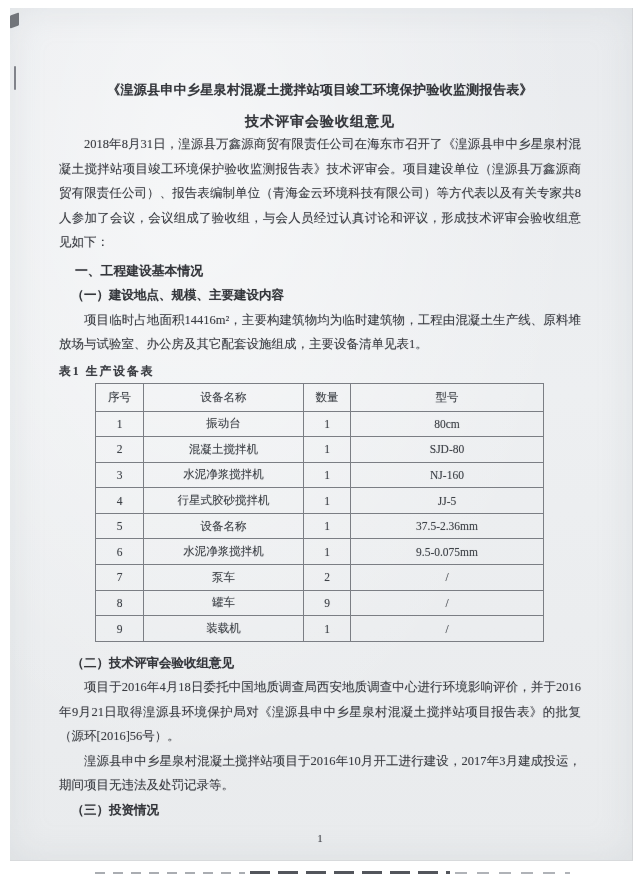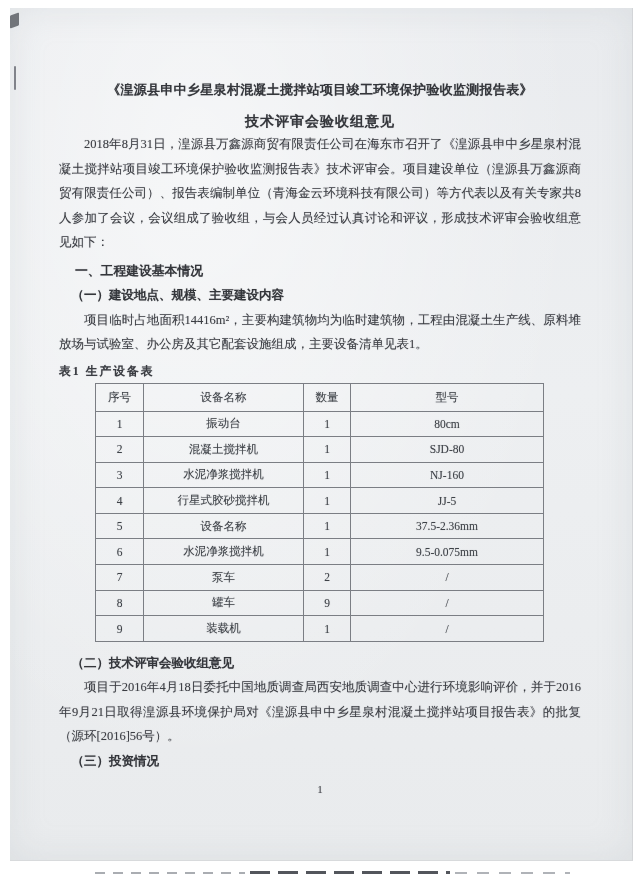--- a/index.html
+++ b/index.html
@@ -162,20 +162,21 @@
           <td>9</td>
           <td>装载机</td>
           <td>1</td>
           <td>/</td>
         </tr>
       </tbody>
         </table>
 
       <p class="subsec-heading after-table">（二）技术评审会验收组意见</p>
       <p class="body">项目于2016年4月18日委托中国地质调查局西安地质调查中心进行环境影响评价，并于2016年9月21日取得湟源县环境保护局对《湟源县申中乡星泉村混凝土搅拌站项目报告表》的批复（源环[2016]56号）。</p>
+      <p class="body">湟源县申中乡星泉村混凝土搅拌站项目于2016年10月开工进行建设，2017年3月建成投运，期间项目无违法及处罚记录等。</p>
 
       <p class="subsec-heading">（三）投资情况</p>
 
       <div class="pgnum">1</div>
     </div>
   </div>
 
   <div class="dashA"></div>
   <div class="dashB"></div>
   <div class="dashC"></div>

